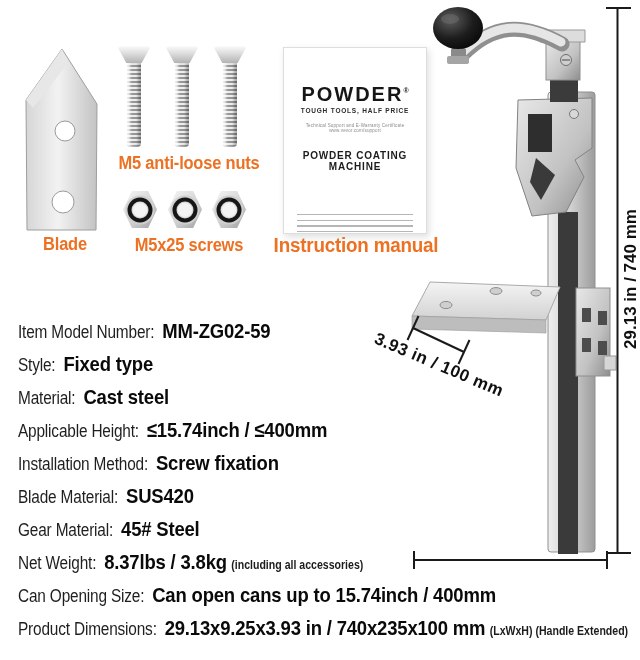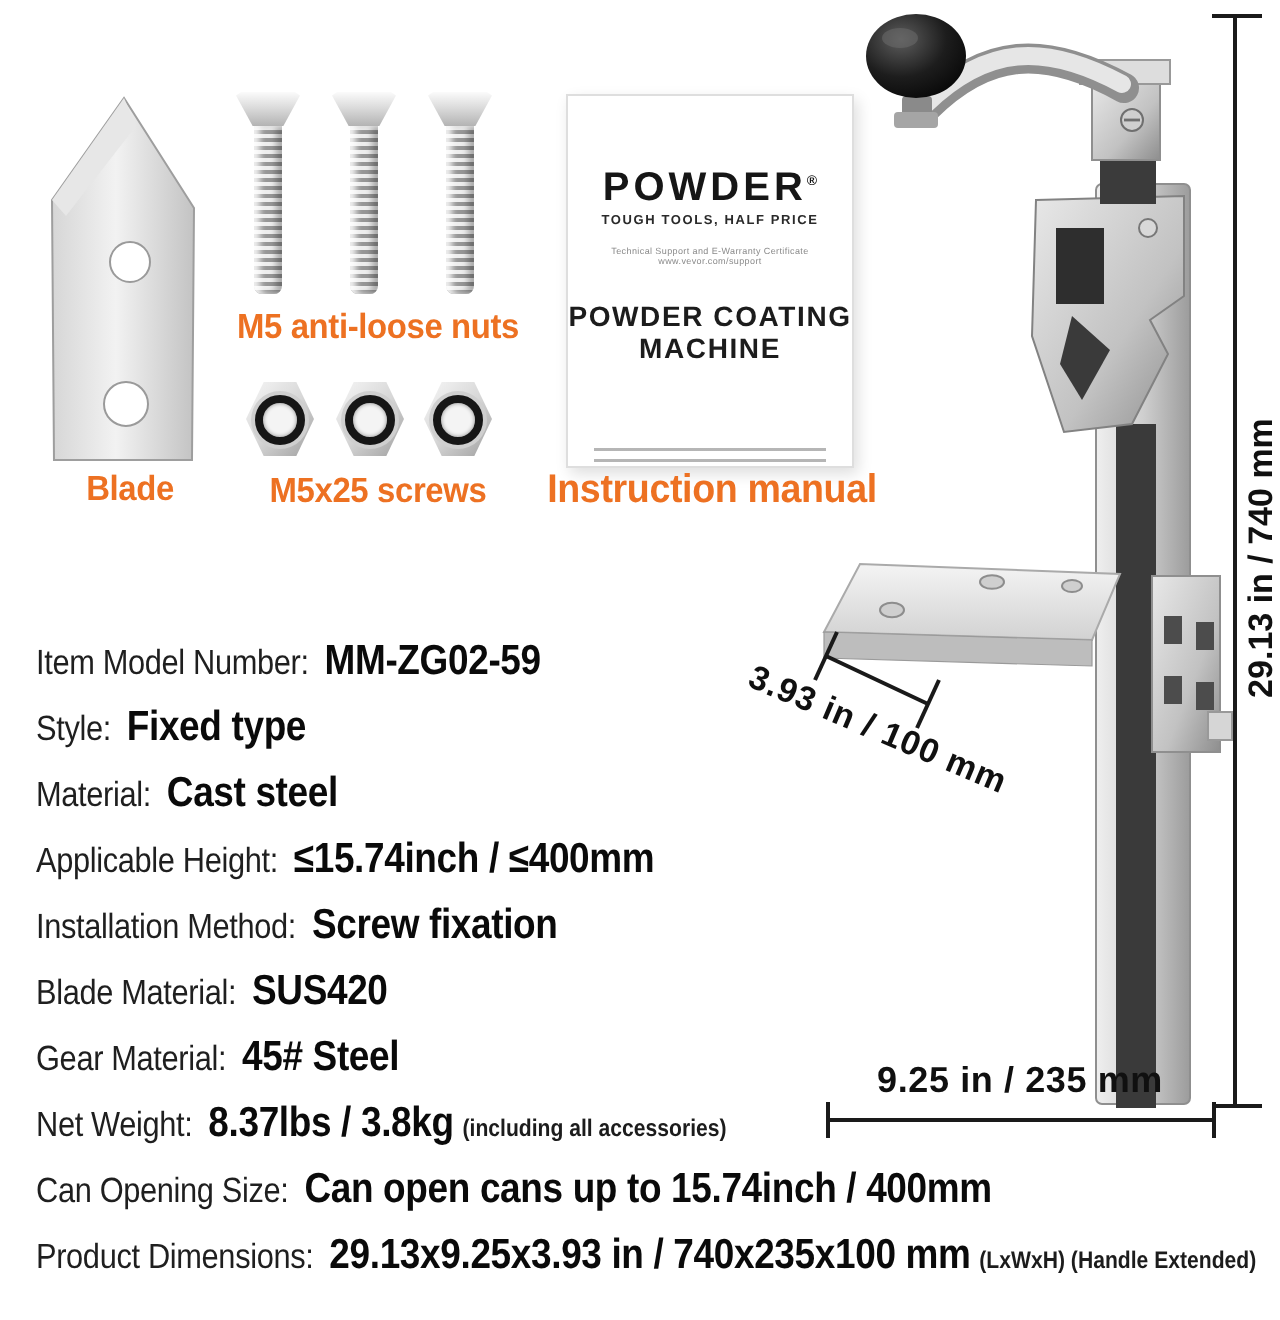--- a/index.html
+++ b/index.html
@@ -49,21 +49,21 @@
   #manual-page {
     position:absolute; left:283px; top:47px; width:144px; height:187px;
     background:#ffffff; border:1px solid #dedede; box-sizing:border-box;
     box-shadow:2px 3px 7px rgba(0,0,0,.13);
     display:flex; flex-direction:column; align-items:center; text-align:center;
   }
   #manual-brand { margin-top:36px; font-weight:bold; font-size:20px; letter-spacing:2px; color:#161616; line-height:1;}
   #manual-brand sup { font-size:7px; letter-spacing:0; }
   #manual-tagline { margin-top:3px; font-size:6.5px; font-weight:bold; letter-spacing:.8px; color:#2a2a2a;}
   #manual-support { margin-top:9px; font-size:4.5px; color:#8a8a8a; letter-spacing:.2px;}
-  #manual-title { margin-top:17px; font-size:14px; font-weight:bold; letter-spacing:.8px; color:#1c1c1c;}
+  #manual-title { margin-top:17px; font-size:10px; font-weight:bold; letter-spacing:.8px; color:#1c1c1c;}
   #manual-fineprint {
     margin-top:42px; width:82%; height:27px; opacity:.75;
     background:repeating-linear-gradient(180deg,#9d9d9d 0 1.4px,transparent 1.4px 5.6px);
   }
 
   
   .dim { position:absolute; font-weight:bold; color:#101010; white-space:nowrap; }
   #dim-height { left:531px; top:269px; width:200px; text-align:center; font-size:17px; transform:rotate(-90deg); }
   #dim-depth  { left:379px; top:329px; font-size:17px; transform:rotate(23deg); transform-origin:left top; letter-spacing:.5px;}
   #dim-width  { left:412px; top:530px; width:196px; text-align:center; font-size:18px; letter-spacing:.3px;}
@@ -203,21 +203,20 @@
       <line x1="414" y1="560" x2="607" y2="560"></line>
       <line x1="414" y1="551" x2="414" y2="569"></line>
       <line x1="607" y1="551" x2="607" y2="569"></line>
       <line x1="413" y1="328" x2="464" y2="352"></line>
       <line x1="418.5" y1="316" x2="407.5" y2="340"></line>
       <line x1="469.5" y1="340" x2="458.5" y2="364"></line>
     </g>
   </svg>
   <div class="dim" id="dim-height">29.13 in / 740 mm</div>
   <div class="dim" id="dim-depth">3.93 in / 100 mm</div>
-  <div class="dim" id="dim-width">9.25 in / 235 mm</div>
 
   <div id="specs">
     <div class="spec-row">
       <span class="spec-label">Item Model Number:</span><span class="spec-value">MM-ZG02-59</span>
     </div>
     <div class="spec-row">
       <span class="spec-label">Style:</span><span class="spec-value">Fixed type</span>
     </div>
     <div class="spec-row">
       <span class="spec-label">Material:</span><span class="spec-value">Cast steel</span>

